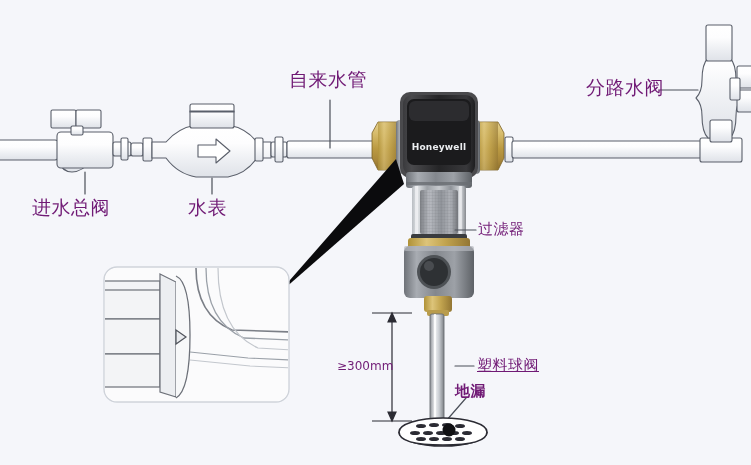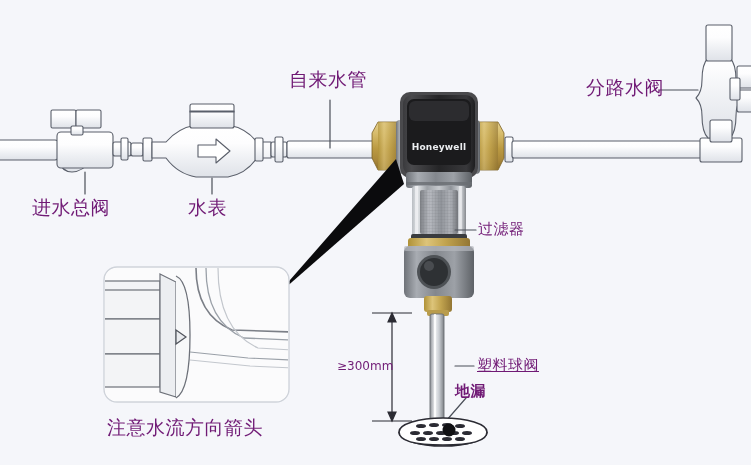--- a/index.html
+++ b/index.html
@@ -286,15 +286,14 @@
   <div class="lbl lbl-cn" id="lbl-branch-valve">分路水阀</div>
 
   <div class="lbl lbl-cn-s" id="lbl-filter">过滤器</div>
 
   <div class="lbl lbl-num" id="lbl-min-height">≥300mm</div>
 
   <div class="lbl lbl-cn-s" id="lbl-ball-valve">塑料球阀</div>
 
   <div class="lbl lbl-cn-s" id="lbl-floor-drain">地漏</div>
 
-  <div class="lbl lbl-cap" id="lbl-inset-cap">注意水流方向箭头</div>
 
 </div>
 
 </body></html>

